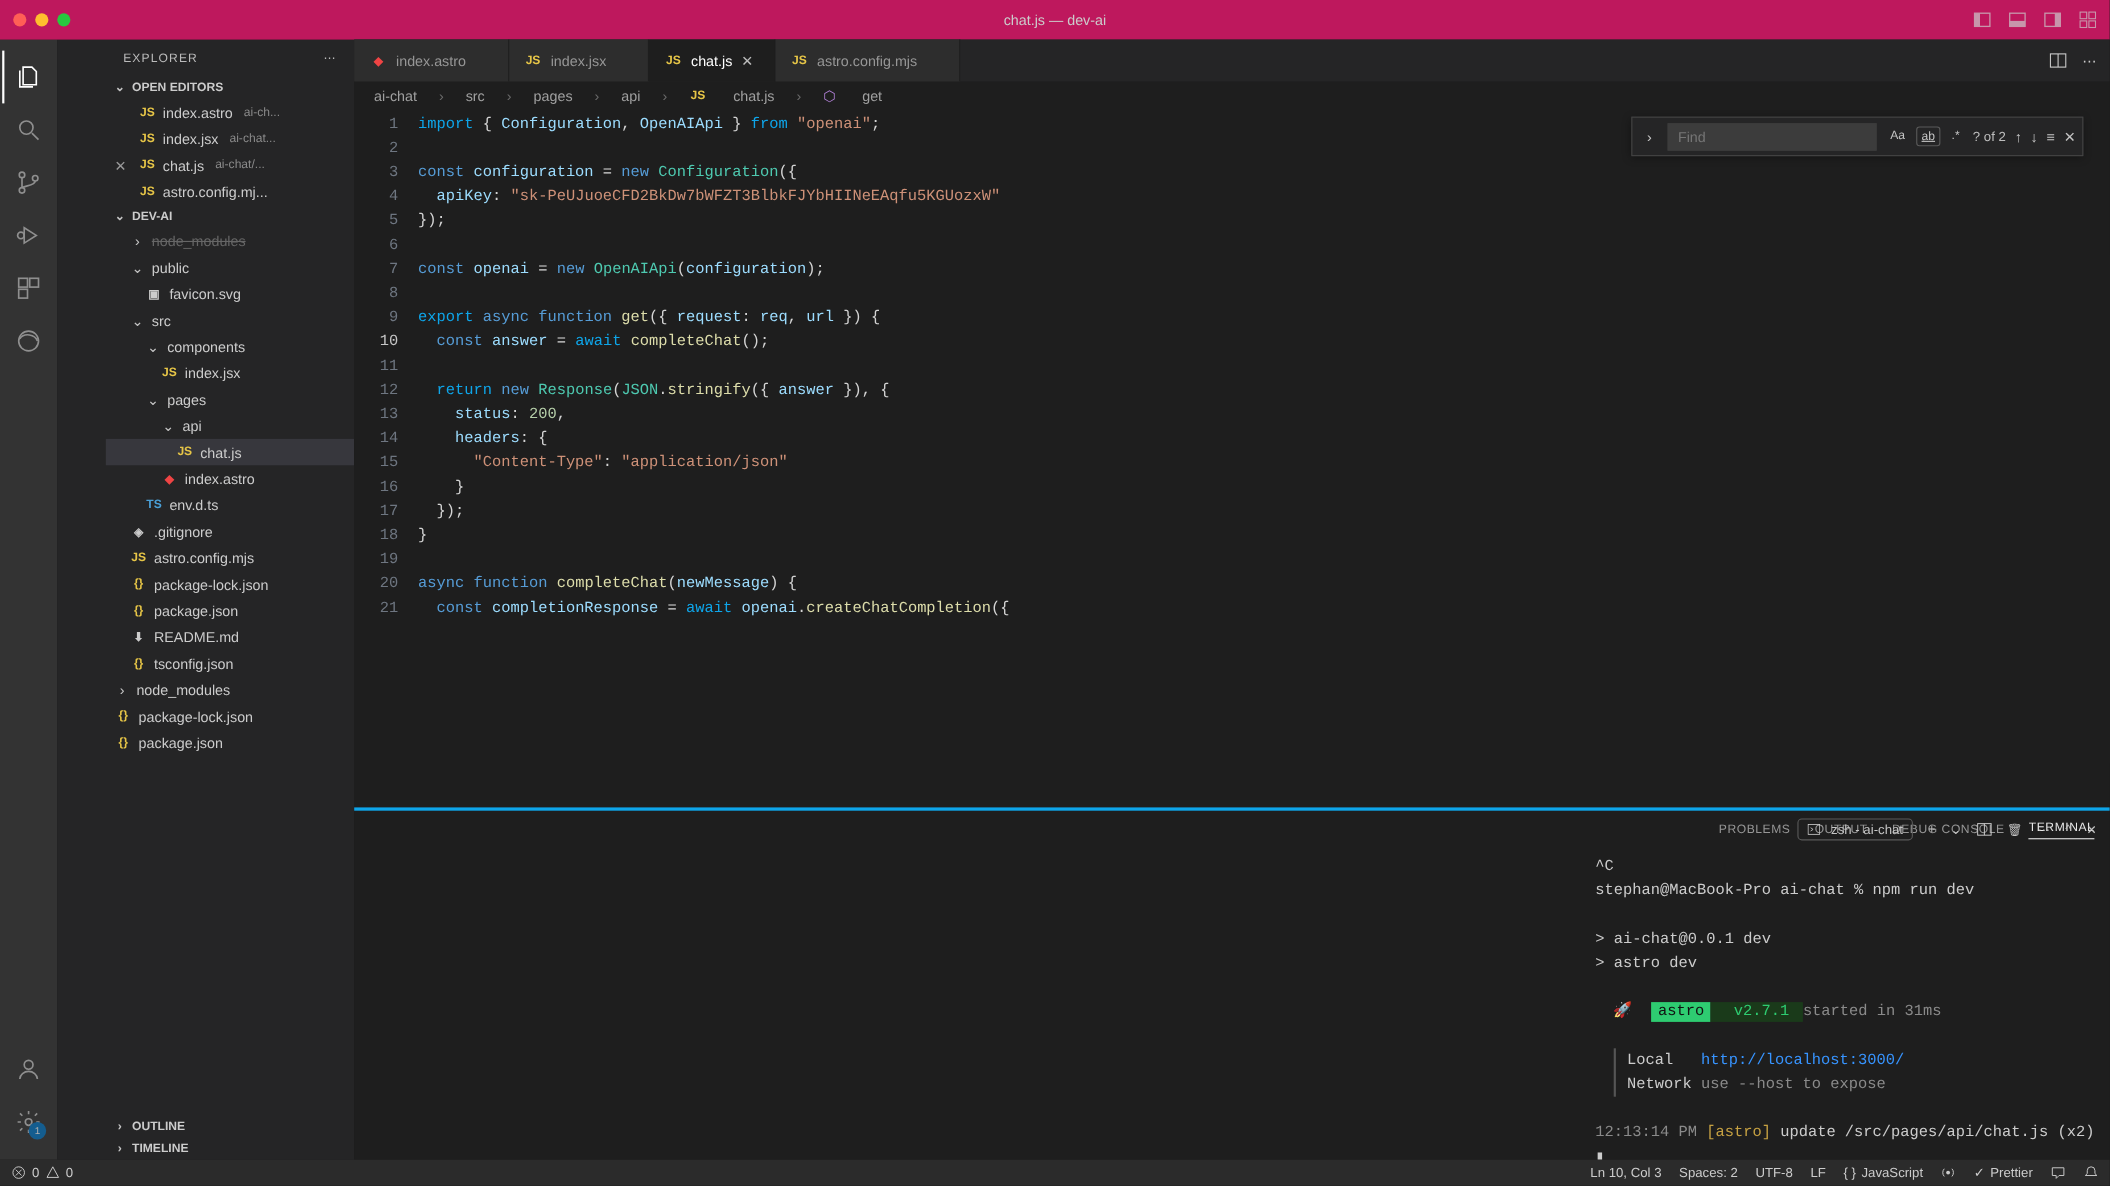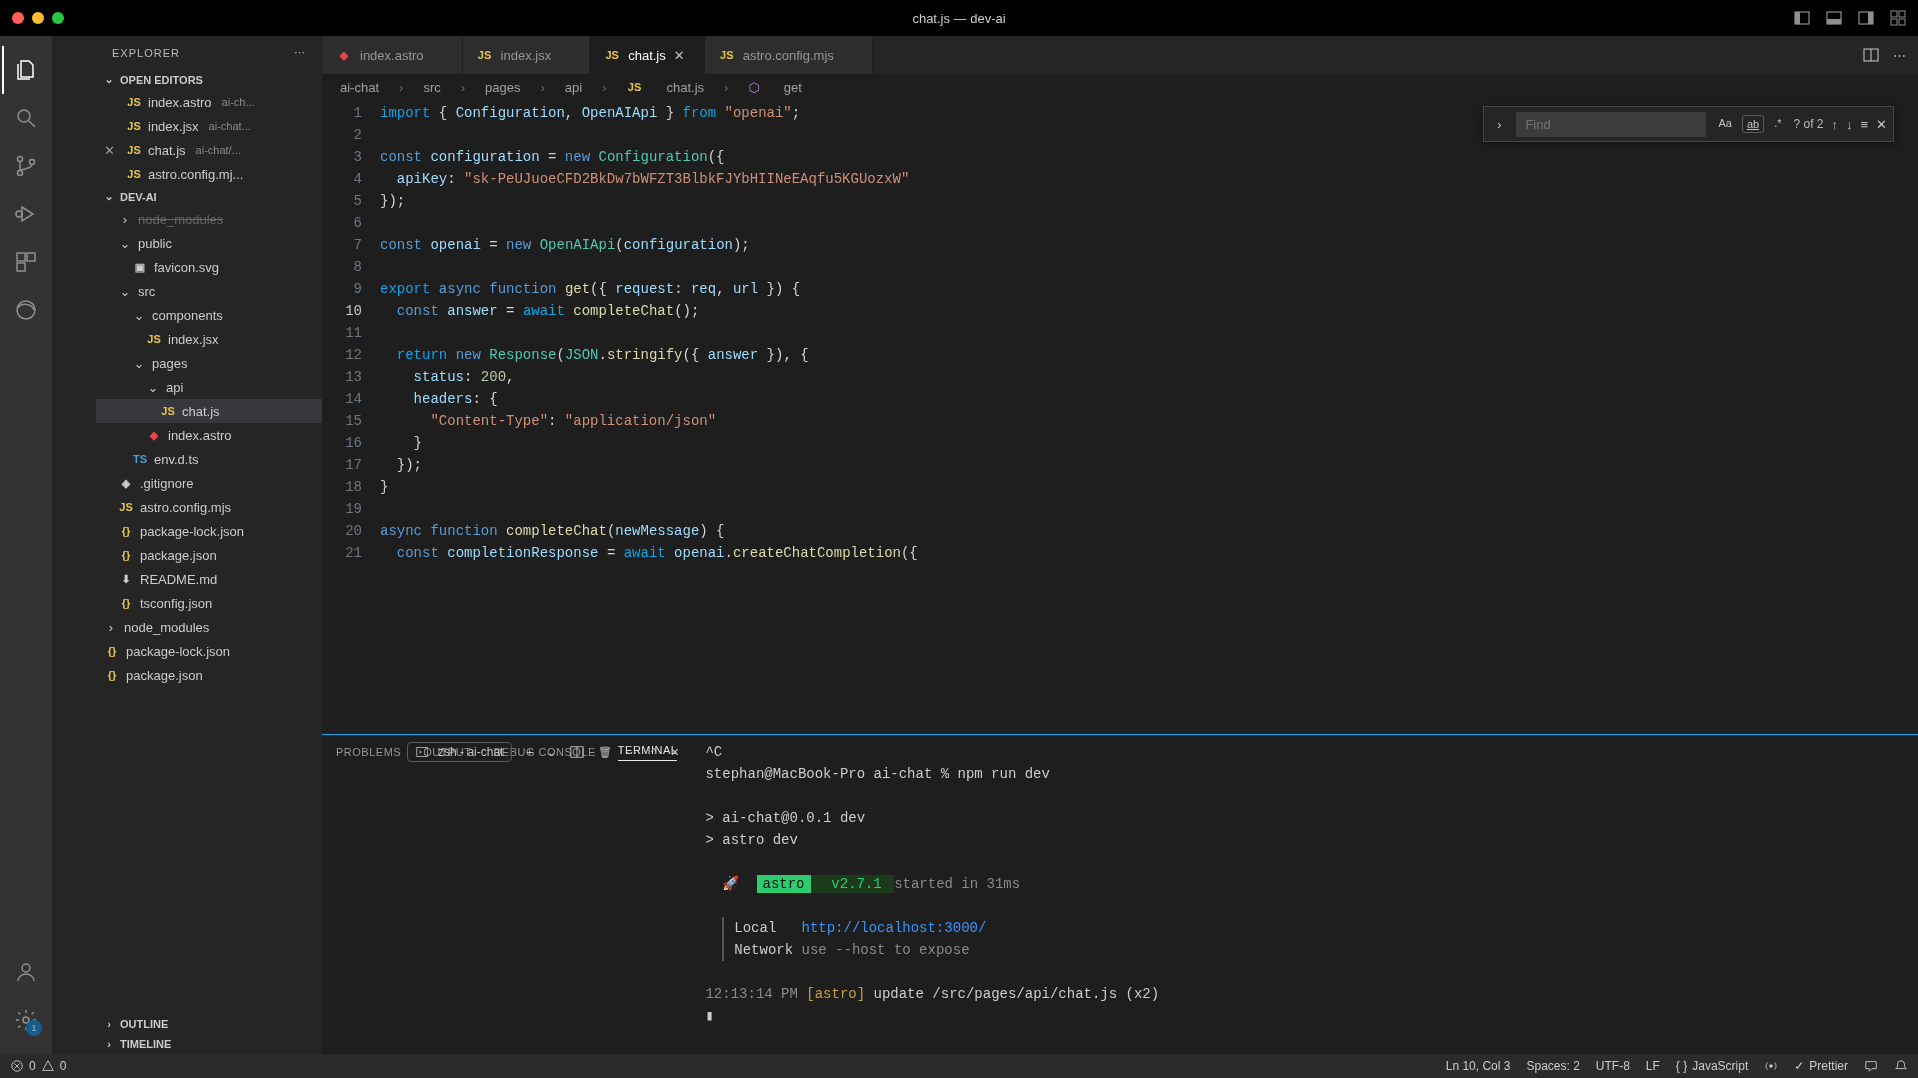--- a/index.html
+++ b/index.html
@@ -7,21 +7,21 @@
   font-family: -apple-system, BlinkMacSystemFont, "Segoe UI", sans-serif;
   background: #1e1e1e;
   color: #cccccc;
   font-size: 13px;
   overflow: hidden;
   width: 1918px;
   height: 1078px;
 }
 .titlebar {
   height: 36px;
-  background: #000000;
+  background: #be185d;
   display: flex;
   align-items: center;
   position: relative;
 }
 .traffic-lights { display: flex; gap: 8px; padding-left: 12px; }
 .traffic-light { width: 12px; height: 12px; border-radius: 50%; }
 .tl-red { background: #ff5f56; }
 .tl-yellow { background: #ffbd2e; }
 .tl-green { background: #27c93f; }
 .title-center { position: absolute; left: 50%; transform: translateX(-50%); color: #cccccc; font-size: 13px; }
@@ -178,23 +178,23 @@
 }
 .find-icons { display: flex; gap: 6px; font-size: 11px; color: #c5c5c5; }
 .find-icons span { cursor: pointer; padding: 2px 4px; }
 .find-icons .boxed { border: 1px solid #5a5a5a; border-radius: 3px; }
 .find-count { color: #bdbdbd; font-size: 12px; }
 .find-nav { display: flex; gap: 8px; color: #c5c5c5; }
 .find-nav span { cursor: pointer; }
 
 .panel {
   height: 320px;
-  border-top: 1px solid #0ea5e9;
+  border-top: 3px solid #0ea5e9;
   background: #1e1e1e;
-  display: flex; flex-direction: row;
+  display: flex; flex-direction: column; align-items: flex-end;
 }
 .panel-tabs {
   display: flex; align-items: center;
   height: 34px;
   padding: 0 14px;
   gap: 22px;
   font-size: 11px;
   color: #969696;
   position: relative;
 }

